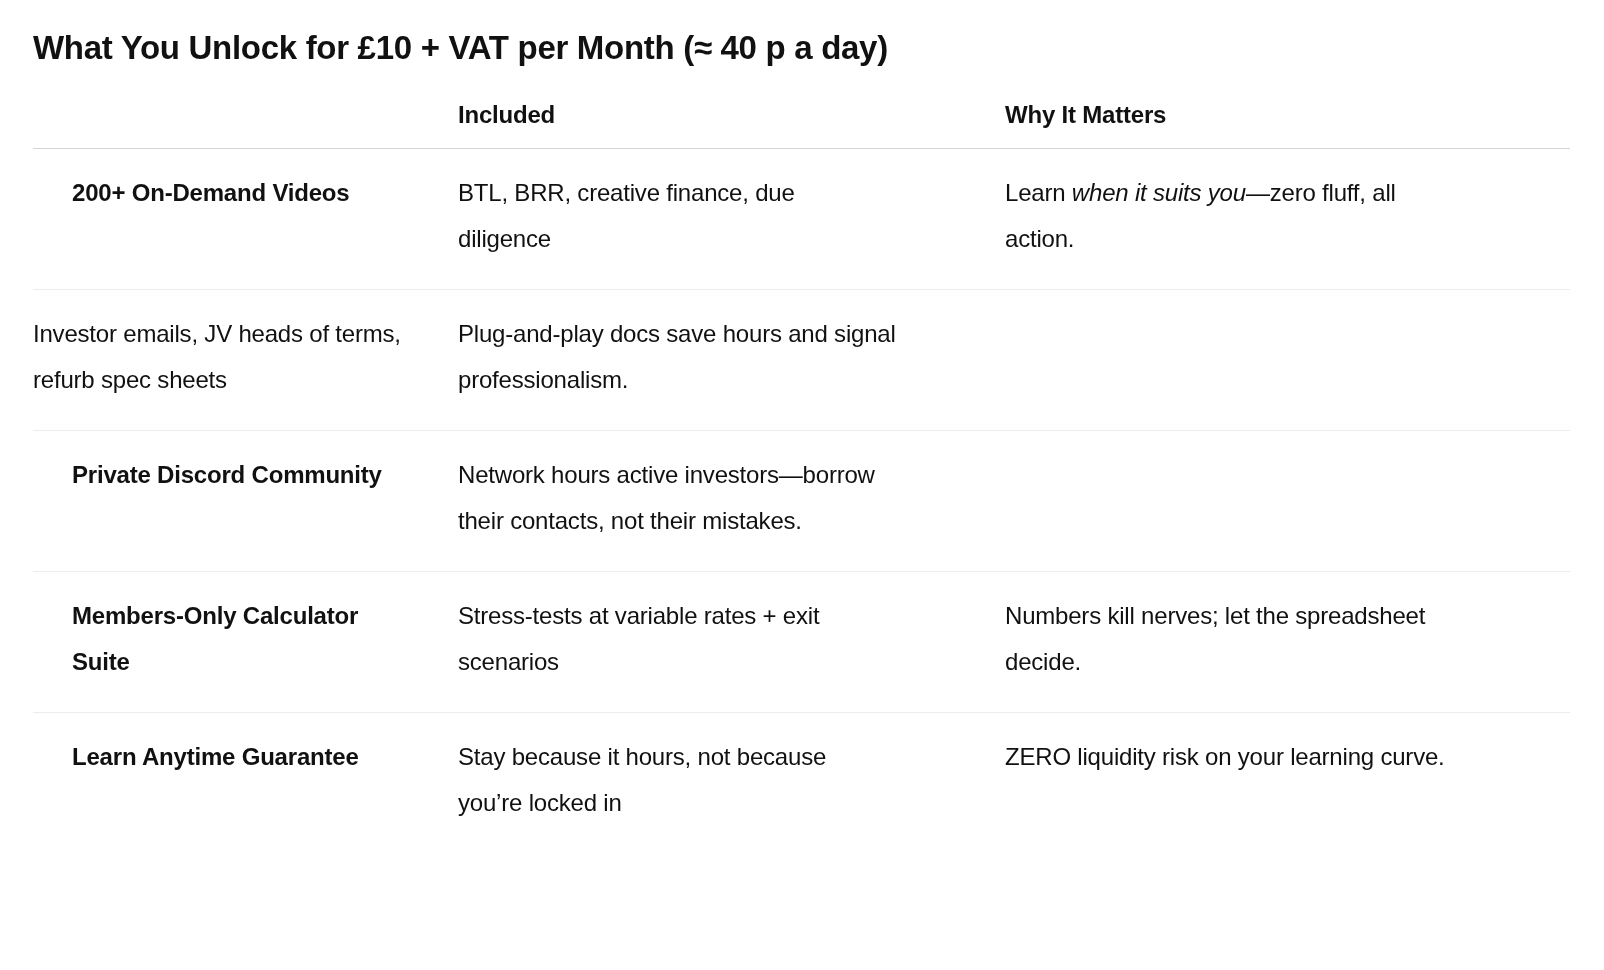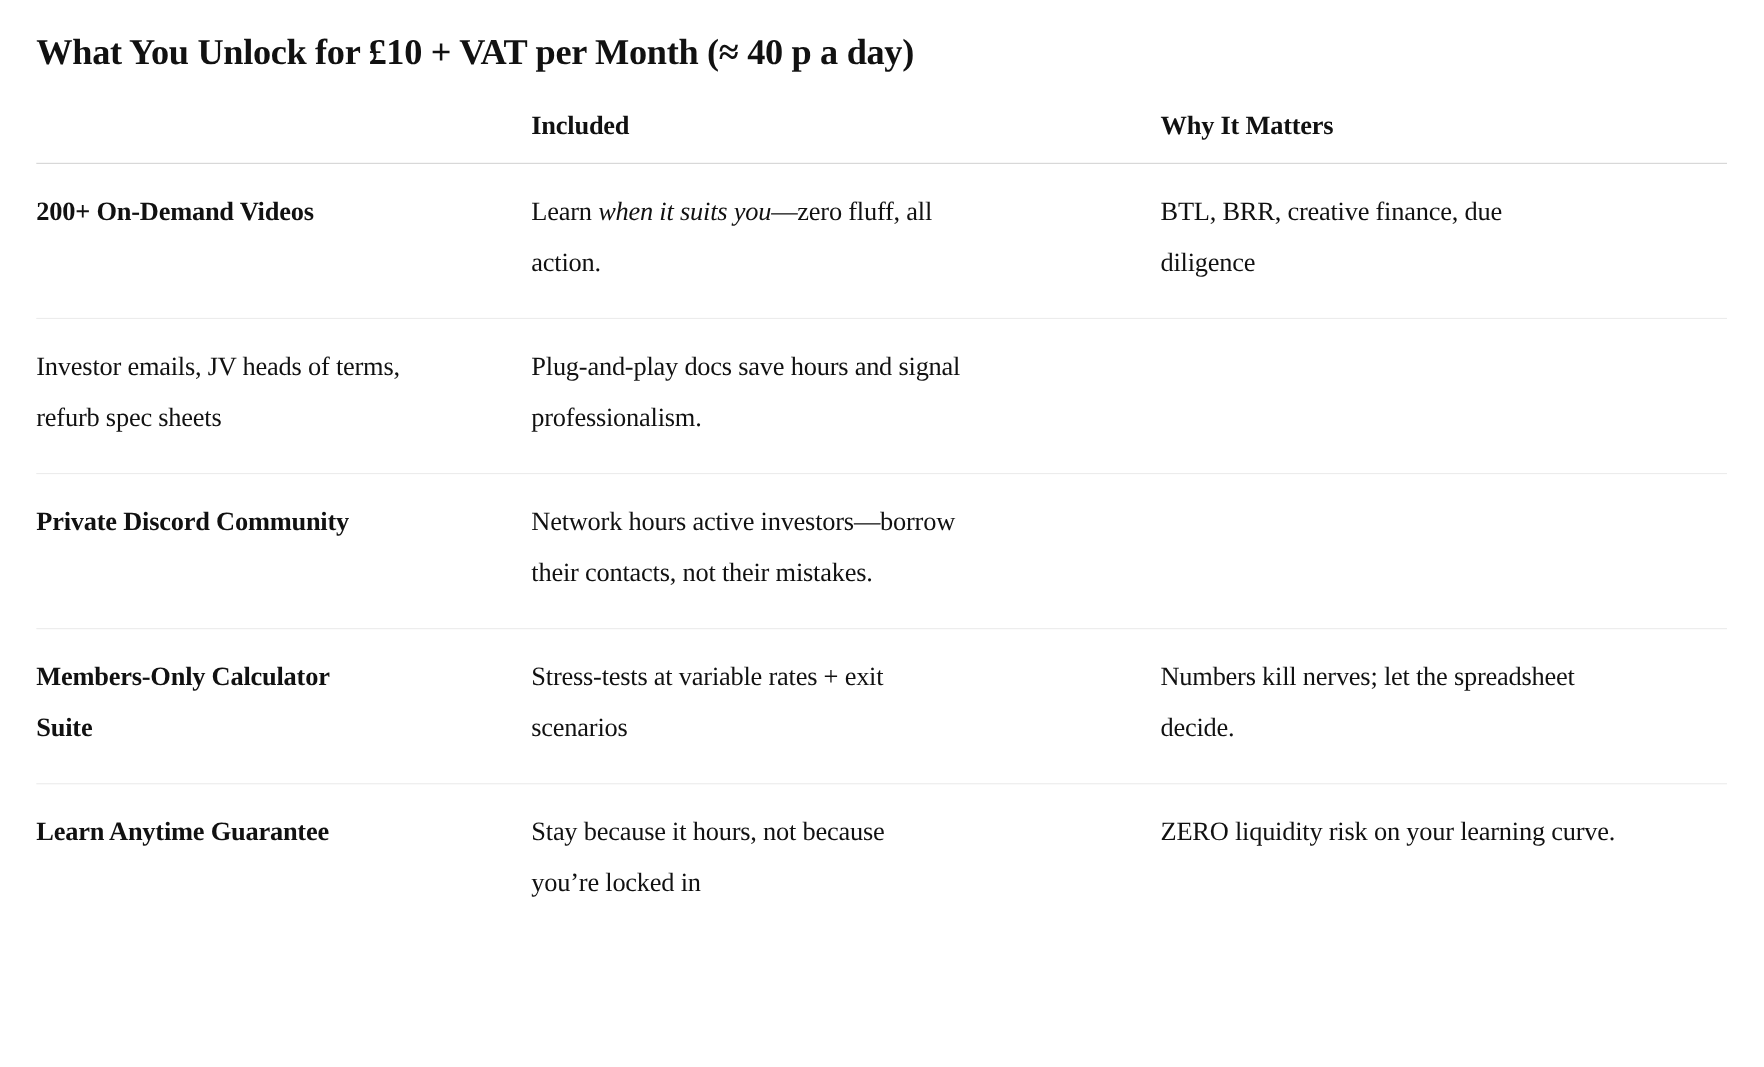--- a/index.html
+++ b/index.html
@@ -8,38 +8,36 @@
     padding: 0;
     background: #ffffff;
     font-family: "Liberation Sans", sans-serif;
     color: #111111;
   }
   .page {
     width: 1604px;
     height: 970px;
     padding: 28px 34px 0 33px;
     overflow: hidden;
-    font-family: Liberation Serif, serif;
   }
   .page-title {
     margin: 0;
     font-size: 33px;
     line-height: 40px;
     font-weight: 700;
     letter-spacing: -0.3px;
     color: #111111;
   }
   .benefits-table {
     width: 100%;
     margin-top: 0;
   }
   .thead, .tr {
     display: grid;
     grid-template-columns: 425px 547px 1fr;
-    gap: 25px;
   }
   .thead {
     padding: 24px 0 10px 0;
     border-bottom: 1.5px solid #d4d4d4;
   }
   .th {
     font-size: 24px;
     line-height: 46px;
     font-weight: 700;
     letter-spacing: -0.2px;
@@ -53,44 +51,45 @@
   }
   .td {
     font-size: 24px;
     line-height: 46px;
     letter-spacing: -0.2px;
     white-space: pre-line;
     padding-right: 30px;
   }
   .td.feature {
     font-weight: 700;
+    margin-left: 39px;
   }
   .td em {
     font-style: italic;
   }
 </style>
 </head>
 <body>
 
 <div class="page">
   <h1 class="page-title">What You Unlock for £10 + VAT per Month (≈ 40 p a day)</h1>
 
   <div class="benefits-table">
     <div class="thead">
       <div class="th"></div>
       <div class="th">Included</div>
       <div class="th">Why It Matters</div>
     </div>
     <div id="tbody">
         <div class="tr">
           <div class="td feature">200+ On-Demand Videos</div>
+          <div class="td">BTL, BRR, creative finance, due
+diligence</div>
           <div class="td"><span>Learn </span><em>when it suits you</em><span>—zero fluff, all
 action.</span></div>
-          <div class="td">BTL, BRR, creative finance, due
-diligence</div>
         </div>
         <div class="tr">
           <div class="td">Investor emails, JV heads of terms,
 refurb spec sheets</div>
           <div class="td"><span>Plug-and-play docs save hours and signal
 professionalism.</span></div>
         </div>
         <div class="tr">
           <div class="td feature">Private Discord Community</div>
           <div class="td"><span>Network hours active investors—borrow

